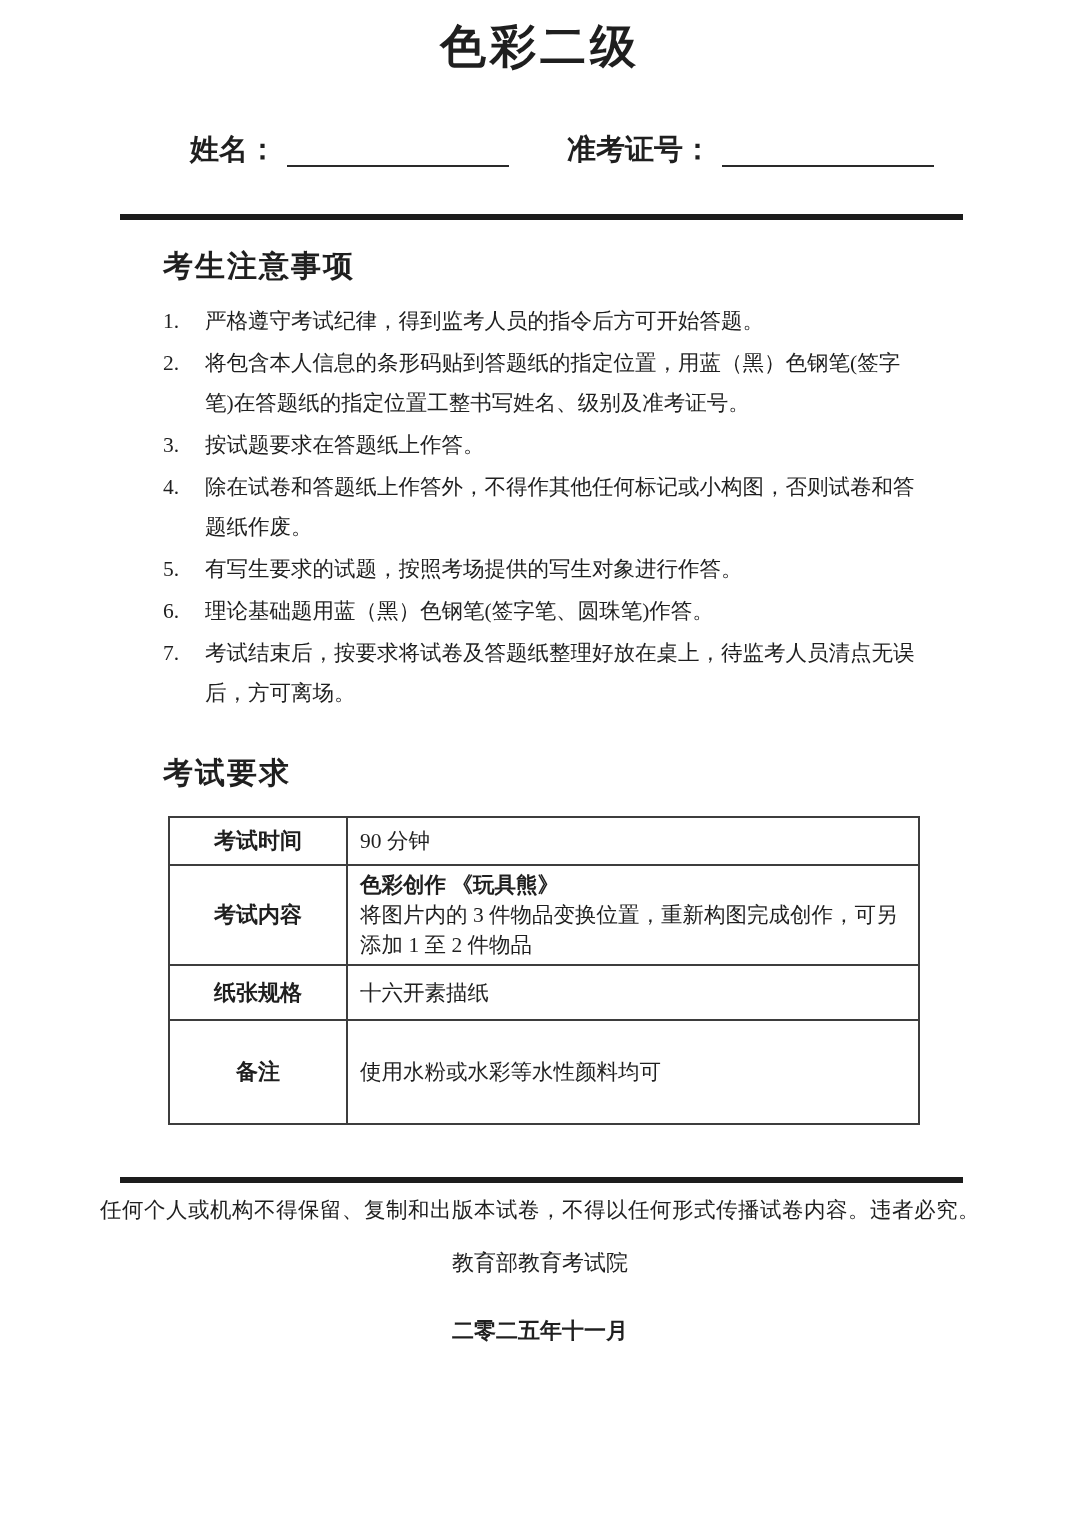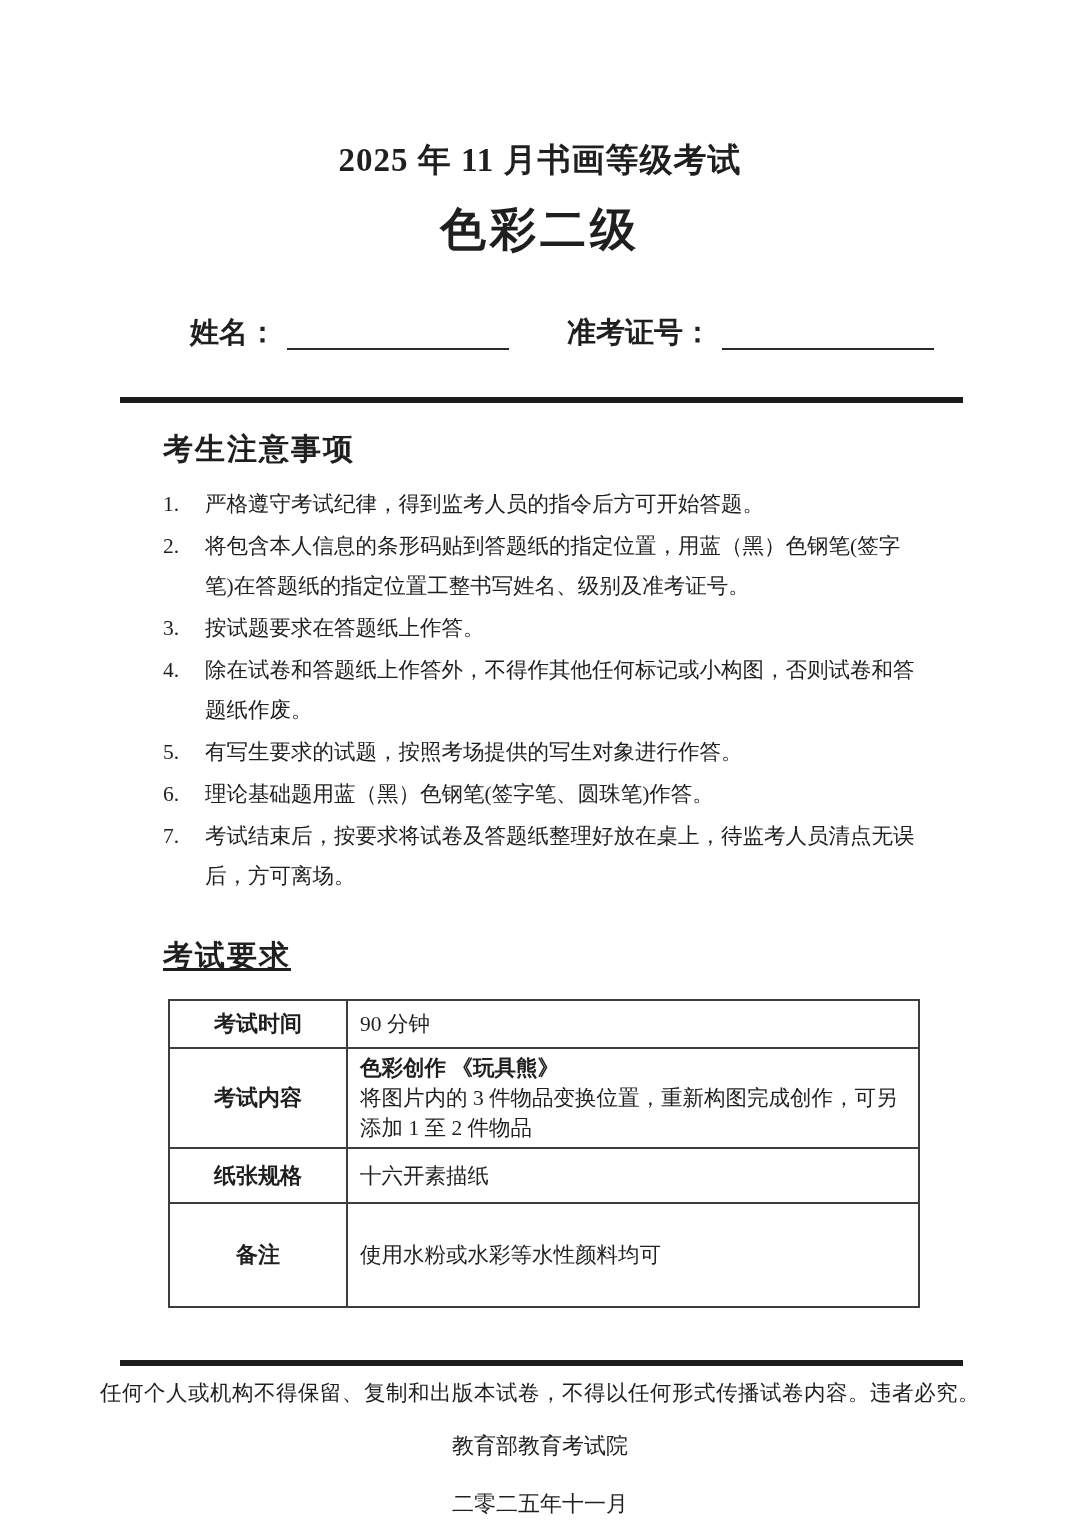--- a/index.html
+++ b/index.html
@@ -56,21 +56,21 @@
   .section-heading {
     font-size: 30px;
     font-weight: bold;
     letter-spacing: 2px;
   }
   .notice-heading { margin-top: 26px; }
   .notice-list { margin-top: 14px; font-size: 21.5px; }
   .notice-item { display: flex; line-height: 40px; margin-bottom: 2px; }
   .notice-num  { flex: none; width: 42px; }
   .notice-text { width: 712px; }
-  .req-heading { margin-top: 40px; text-decoration: underline; }
+  .req-heading { margin-top: 40px; }
   .req-table {
     margin-top: 22px;
     margin-left: 5px;
     border-collapse: collapse;
     width: 752px;
     font-size: 21.5px;
   }
   .req-table td {
     border: 2px solid #3d3d3d;
     vertical-align: middle;
@@ -94,32 +94,31 @@
     font-weight: normal;
     letter-spacing: 0.5px;
   }
   .footer-org {
     margin-top: 24px;
     text-align: center;
     font-size: 22px;
     font-weight: normal;
   }
   .footer-date {
-    margin-top: 28px;
+    margin-top: 38px;
     text-align: center;
     font-size: 22px;
-    font-weight: normal;
+    font-weight: bold;
   }
 </style>
 </head>
 <body>
 
 <div class="page">
 
-  <div class="title-session">2025 年 11 月书画等级考试</div>
   <div class="title-subject">色彩二级</div>
 
   <div class="fields-row">
     <span>姓名：</span>
     <span class="blank-line name-line"></span>
     <span class="id-label">准考证号：</span>
     <span class="blank-line id-line"></span>
   </div>
 
   <div class="double-rule rule-top"></div>

